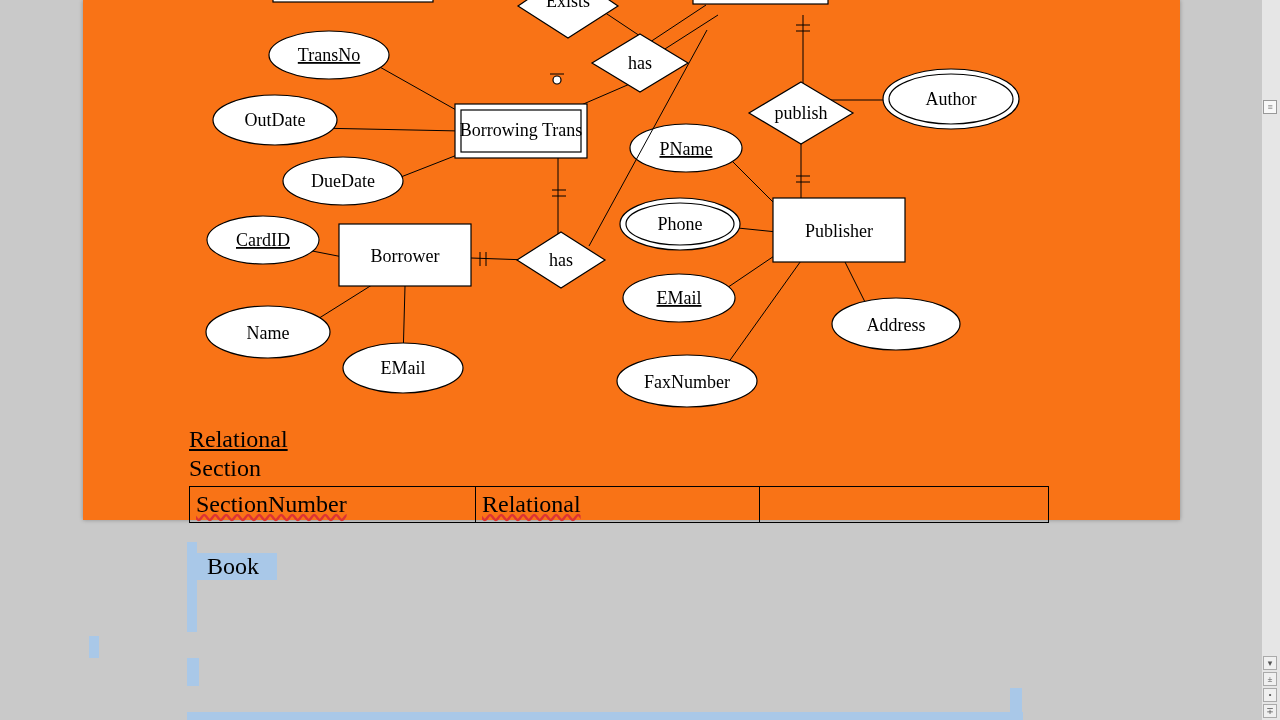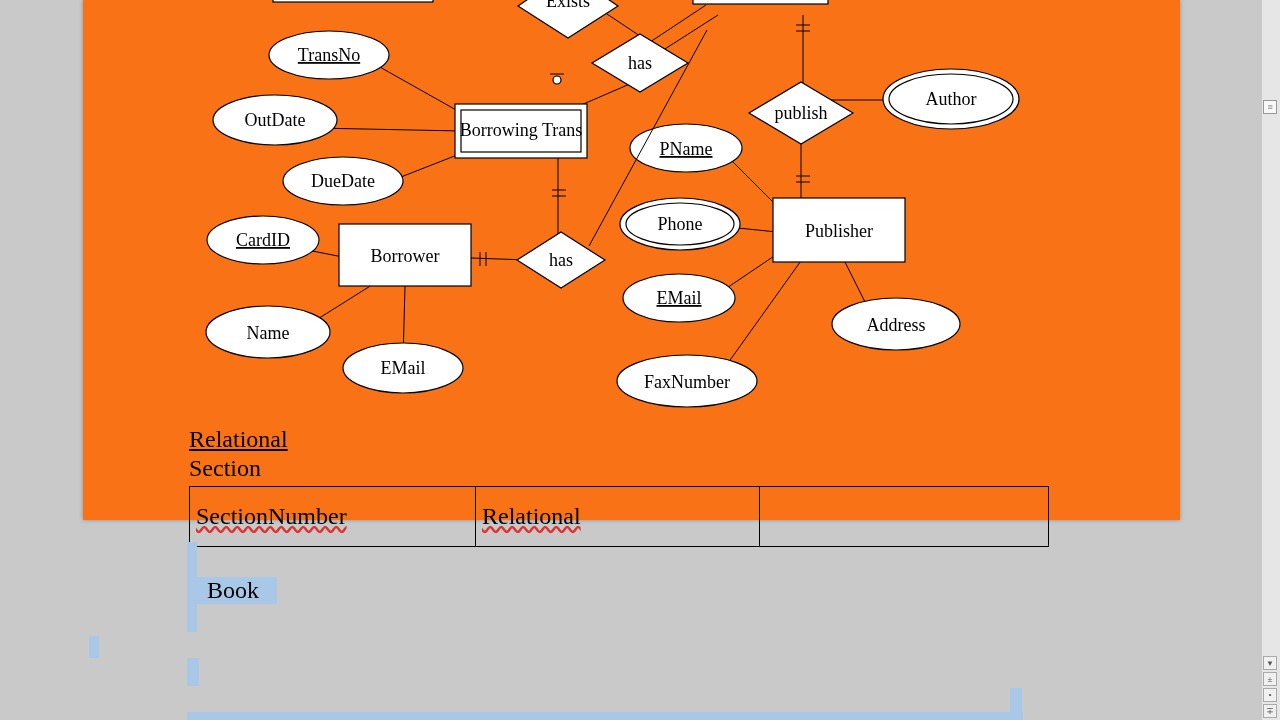--- a/index.html
+++ b/index.html
@@ -61,21 +61,21 @@
   .content-below .relational { text-decoration: underline; }
   .content-below .section    { margin-top: 2px; }
 
   table.schema {
     margin-top: 4px;
     border-collapse: collapse;
     width: 860px;
   }
   table.schema td, table.schema th {
     border: 1px solid #000;
-    padding: 16px 6px;
+    padding: 4px 6px;
     height: 30px;
     text-align: left;
     font-size: 24px;
     font-weight: normal;
   }
   .squiggle {
     text-decoration: underline wavy #d33;
     text-decoration-skip-ink: none;
   }
   .book-hl {

